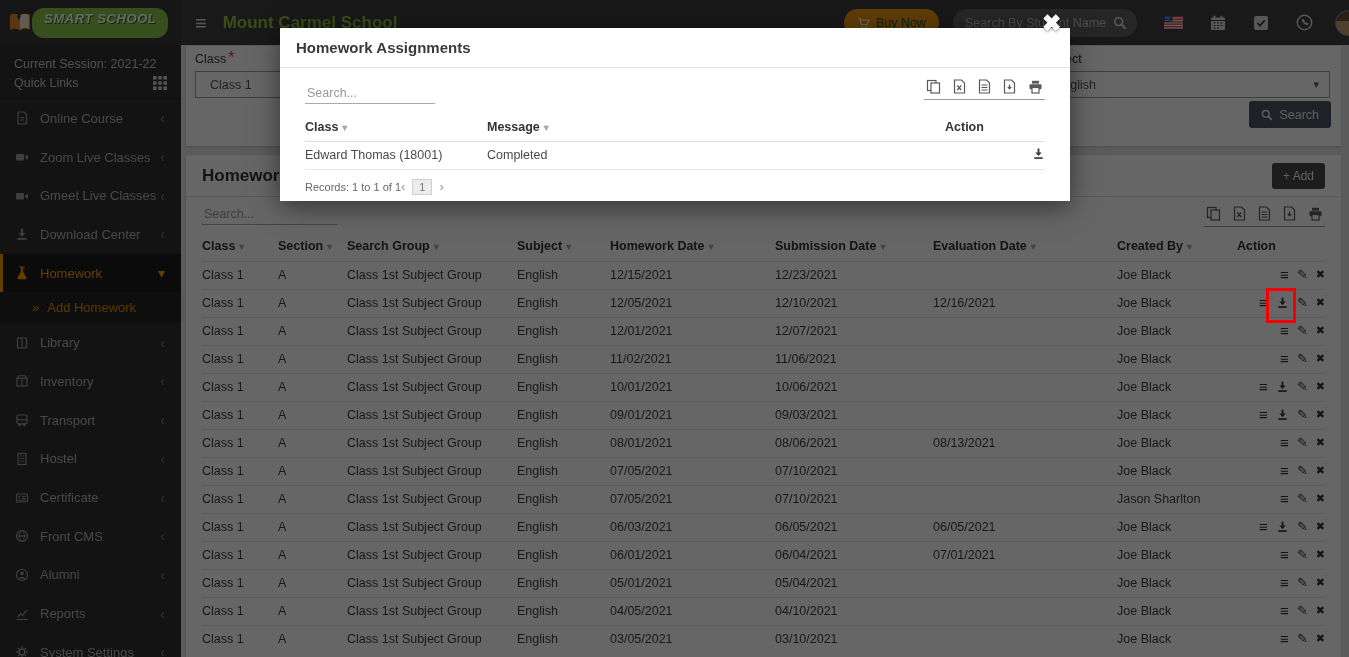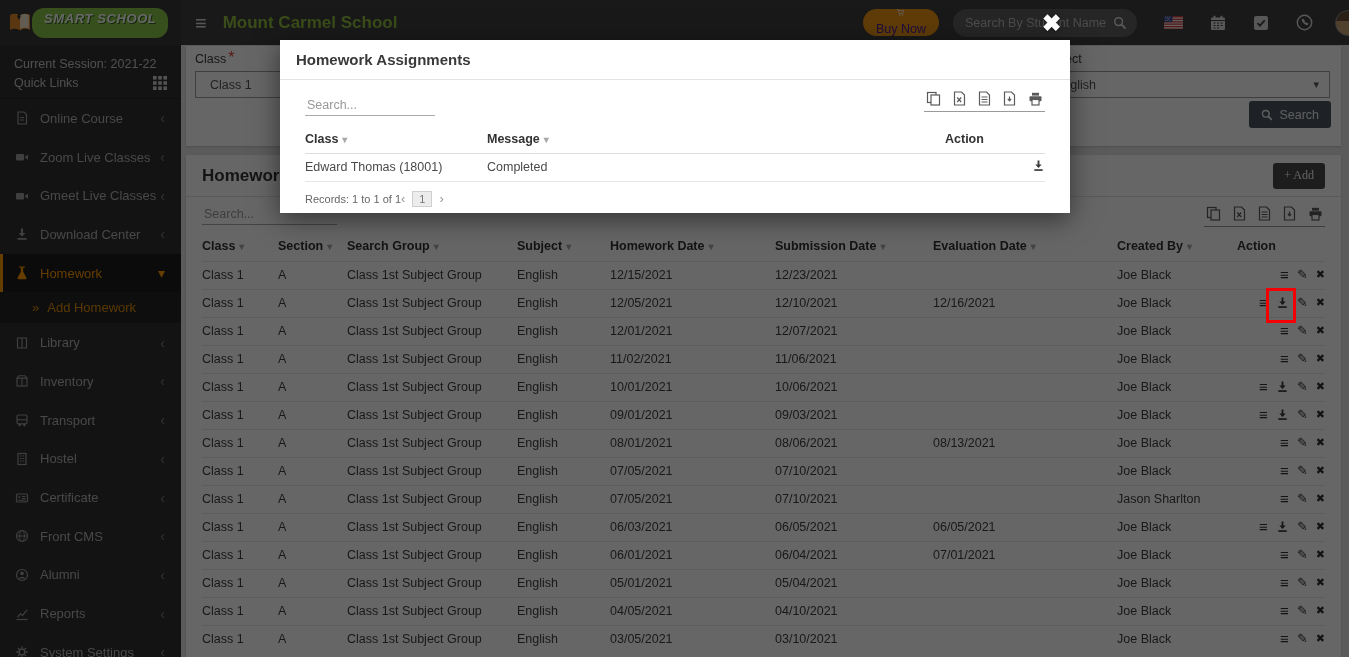--- a/index.html
+++ b/index.html
@@ -6,21 +6,21 @@
   body { font-family:"Liberation Sans", sans-serif; background:#000; }
   .screen { position:relative; width:1349px; height:657px; overflow:hidden; background:#e4e4e4; }
 
   
   .navbar { position:absolute; top:0; left:0; width:1349px; height:45px; background:#3f3f3f; display:flex; align-items:center; z-index:1; }
   .logo-zone { width:181px; height:45px; background:#383838; display:flex; align-items:center; padding-left:8px; flex:0 0 auto; }
   .logo-badge { background:#8bc34a; border-radius:12px; padding:3px 12px 12px; color:#fff; font-weight:bold; font-style:italic; font-size:13px; letter-spacing:.6px; text-shadow:1px 1px 0 #33691e; white-space:nowrap; }
   .hamburger { color:#d6d6d6; font-size:20px; margin-left:14px; cursor:pointer; line-height:1; }
   .school-name { color:#8fbf3f; font-size:17px; font-weight:bold; margin-left:16px; white-space:nowrap; }
   .nav-right { margin-left:auto; display:flex; align-items:center; padding-right:0; }
-  .buy-now { background:#ef9816; color:#4c1d95; border:none; border-radius:14px; height:27px; padding:0 13px; font-size:12.5px; display:flex; align-items:center; gap:6px; cursor:pointer; font-family:inherit;flex-direction:column; }
+  .buy-now { background:#ef9816; color:#14532d; border:none; border-radius:14px; height:27px; padding:0 13px; font-size:12.5px; display:flex; align-items:center; gap:6px; cursor:pointer; font-family:inherit; }
   .nav-search { background:#5f5f5f; border-radius:15px; height:28px; width:184px; display:flex; align-items:center; margin-left:14px; padding:0 10px 0 12px; }
   .nav-search input { flex:1; min-width:0; background:transparent; border:none; outline:none; color:#e4e4e4; font-size:12.5px; font-family:inherit; }
   .nav-search input::placeholder { color:#bdbdbd; }
   .nav-ico { margin-left:27px; display:flex; align-items:center; cursor:pointer; }
   .avatar { width:26px; height:26px; border-radius:50%; margin-left:22px; margin-right:-12px; background:linear-gradient(180deg,#6b5138 0%,#6b5138 42%,#c9a173 42%); border:1px solid #8a8a8a; flex:0 0 auto; }
 
   
   .sidebar { position:absolute; top:45px; left:0; width:181px; height:612px; background:#303030; z-index:1; }
   .session { color:#c6c6c6; font-size:12.5px; padding:9px 14px 0; line-height:20px; }
   .quicklinks { color:#c6c6c6; font-size:12.5px; padding:2px 14px 8px; display:flex; align-items:center; justify-content:space-between; border-bottom:1px solid #262626; cursor:pointer; }
@@ -44,41 +44,41 @@
   .sel { border:1px solid #9e9e9e; background:#fff; height:27px; display:flex; align-items:center; justify-content:space-between; padding:0 10px 0 14px; font-size:12.5px; color:#555; cursor:pointer; }
   .f-class { position:absolute; left:9px; top:3px; width:272px; }
   .f-subject { position:absolute; left:854px; top:3px; width:290px; }
   .f-class .sel, .f-subject .sel { margin-top:4px; }
   .sel-caret { color:#555; font-size:11px; }
   .search-btn { position:absolute; right:10px; top:55px; height:27px; background:#4c5560; color:#ececec; border:none; border-radius:3px; font-size:12.5px; padding:0 12px; display:flex; align-items:center; gap:6px; cursor:pointer; font-family:inherit;margin-left:32px; }
 
   .list-card { margin-top:9px; height:510px; }
   .list-head { height:42px; border-bottom:1px solid #e0e0e0; display:flex; align-items:center; justify-content:space-between; padding:0 16px; }
   .list-title { font-size:17px; color:#333; font-weight:bold; }
-  .add-btn { background:#4a4a4a; color:#f2f2f2; border:none; border-radius:3px; height:26px; padding:0 11px; font-size:12px; cursor:pointer; font-family:Liberation Serif, serif; }
+  .add-btn { background:#4a4a4a; color:#f2f2f2; border:none; border-radius:3px; height:26px; padding:0 11px; font-size:12px; cursor:pointer; font-family:Liberation Sans, sans-serif; }
   .toolbar { height:34px; display:flex; align-items:flex-end; justify-content:space-between; padding:0 16px; }
   .tb-search { width:135px; border:none; border-bottom:1px solid #aaa; outline:none; font-size:12.5px; padding:3px 2px; color:#444; font-family:inherit; margin-bottom:6px; }
   .tb-search::placeholder { color:#999; }
   .export { display:flex; gap:12px; align-items:center; border-bottom:1px solid #9a9a9a; padding:0 2px 5px; margin-bottom:4px; }
   .export svg { cursor:pointer; }
 
   table.hw { width:1123px; margin:0 16px; border-collapse:collapse; table-layout:fixed; }
   table.hw th { text-align:left; font-size:12.5px; color:#333; height:30px; font-weight:bold; white-space:nowrap; }
   table.hw td { font-size:12.5px; color:#3f3f3f; height:28px; border-top:1px solid #e8e8e8; white-space:nowrap; overflow:hidden; }
   th.act, td.act { text-align:right; }
   .caret { color:#a9a9a9; font-size:10px; margin-left:4px; }
   .row-actions { display:inline-flex; align-items:center; gap:8px; }
   .ic-list { font-size:15px; color:#333; cursor:pointer; line-height:1; }
   .ic-edit { font-size:13px; color:#333; cursor:pointer; line-height:1; }
   .ic-del  { font-size:11px; color:#333; cursor:pointer; line-height:1; }
   .ic-dl   { cursor:pointer; display:inline-flex; }
 
   
   .backdrop { position:absolute; inset:0; background:rgba(0,0,0,.6); z-index:50; }
-  .modal { position:absolute; left:280px; top:40px; width:790px; height:173px; background:#fff; z-index:60; box-shadow:0 6px 25px rgba(0,0,0,.5); }
+  .modal { position:absolute; left:280px; top:28px; width:790px; height:173px; background:#fff; z-index:60; box-shadow:0 6px 25px rgba(0,0,0,.5); }
   .modal-head { height:40px; display:flex; align-items:center; padding:0 16px; border-bottom:1px solid #e3e3e3; }
   .modal-title { font-size:15px; font-weight:bold; color:#3a3a3a; }
   .modal-body { padding:11px 25px 0; }
   .m-toolbar { display:flex; justify-content:space-between; align-items:flex-end; }
   .m-search { width:130px; border:none; border-bottom:1px solid #aaa; outline:none; font-size:12.5px; padding:3px 2px; color:#444; font-family:inherit; }
   .m-search::placeholder { color:#999; }
   table.mt { width:100%; border-collapse:collapse; margin-top:9px; table-layout:fixed; }
   table.mt th { text-align:left; font-size:12.5px; color:#333; font-weight:bold; height:28px; border-bottom:1px solid #dcdcdc; }
   table.mt td { font-size:12.5px; color:#4a4a4a; height:28px; border-bottom:1px solid #e6e6e6; }
   .m-footer { display:flex; justify-content:flex-start; align-items:center; margin-top:9px; }

